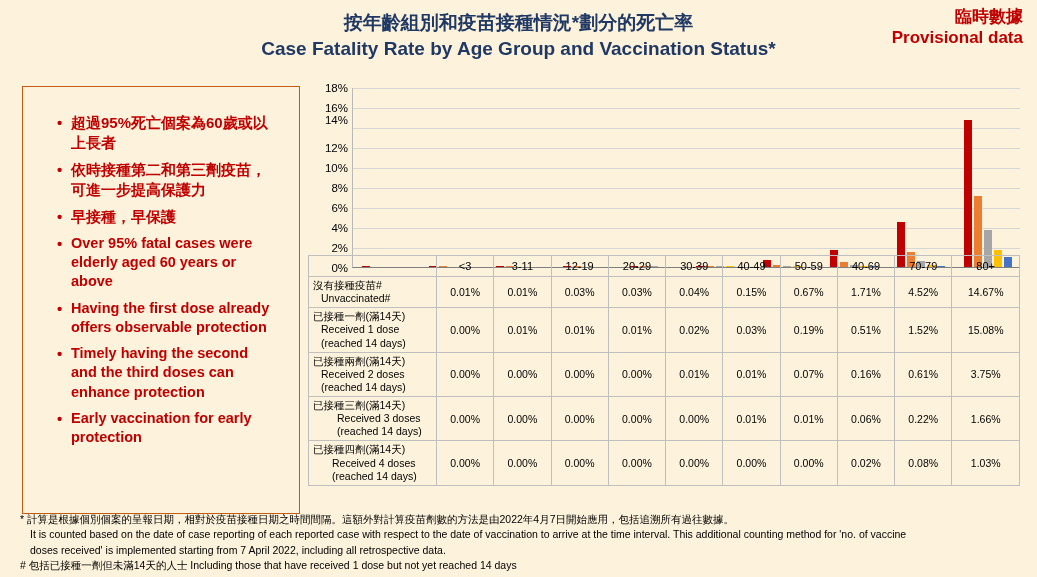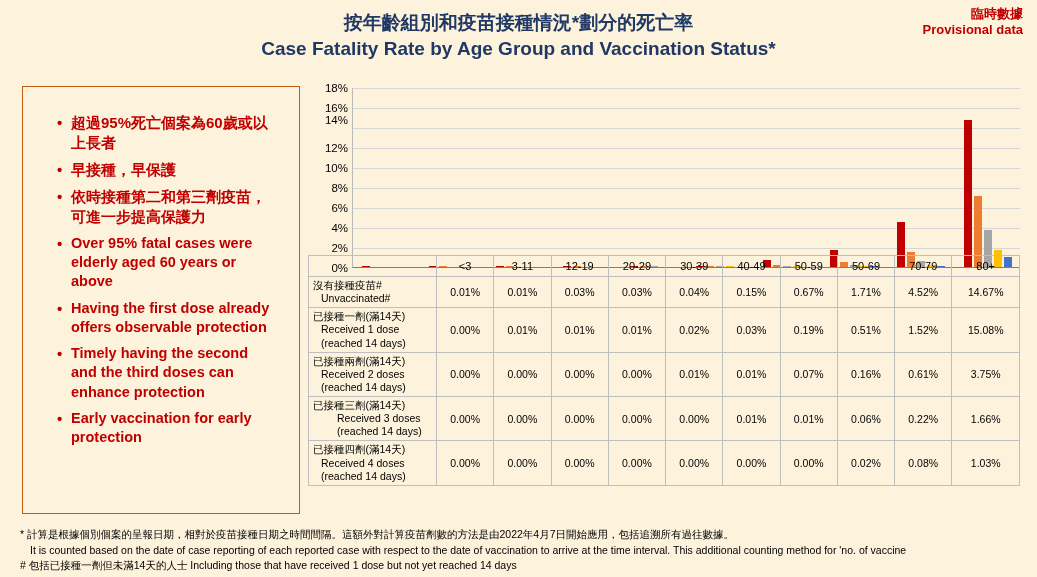--- a/index.html
+++ b/index.html
@@ -6,21 +6,21 @@
   body{
     width:1037px;height:577px;
     background:#fdf3dc;
     font-family:"Liberation Sans", sans-serif;
     position:relative;
     overflow:hidden;
   }
   #provisional{
     position:absolute;right:14px;top:6px;
     text-align:right;
-    color:#c00000;font-weight:bold;font-size:13px;line-height:1.25;
+    color:#c00000;font-weight:bold;font-size:17px;line-height:1.25;
   }
   #title{
     position:absolute;left:0;right:0;top:10px;
     text-align:center;color:#1f3864;font-weight:bold;
   }
   #title .cn{font-size:19px;line-height:1.35;}
   #title .en{font-size:19px;line-height:1.35;}
   
   #bulletbox{
     position:absolute;left:22px;top:86px;width:278px;height:428px;
@@ -107,22 +107,22 @@
 </div>
 
 <div id="title">
   <div class="cn">按年齡組別和疫苗接種情況*劃分的死亡率</div>
   <div class="en">Case Fatality Rate by Age Group and Vaccination Status*</div>
 </div>
 
 <div id="bulletbox">
   <ul id="bullet-list">
       <li class="cn">超過95%死亡個案為60歲或以上長者</li>
+      <li class="cn">依時接種第二和第三劑疫苗，可進一步提高保護力</li>
       <li class="cn">早接種，早保護</li>
-      <li class="cn">依時接種第二和第三劑疫苗，可進一步提高保護力</li>
       <li class="en">Over 95% fatal cases were elderly aged 60 years or above</li>
       <li class="en">Having the first dose already offers observable protection</li>
       <li class="en">Timely having the second and the third doses can enhance protection</li>
       <li class="en">Early vaccination for early protection</li>
     </ul>
 </div>
 
 <div id="chartwrap">
   <div id="ylabels">
       <div style="top: 180px;">0%</div>
@@ -223,21 +223,21 @@
   <thead>
     <tr id="table-head-row">
       <td class="rowhdr"></td>
     <td>&lt;3</td>
         <td>3-11</td>
         <td>12-19</td>
         <td>20-29</td>
         <td>30-39</td>
         <td>40-49</td>
         <td>50-59</td>
-        <td>50-69</td>
+        <td>40-69</td>
         <td>70-79</td>
         <td>80+</td>
       </tr>
   </thead>
   <tbody id="table-body">
       <tr>
         <td class="rowhdr">
           <span class="cn">沒有接種疫苗#</span>
           <span class="en" style="white-space: pre-line;">Unvaccinated#</span>
         </td>
@@ -299,34 +299,35 @@
         <td>0.00%</td>
         <td>0.01%</td>
         <td>0.01%</td>
         <td>0.06%</td>
         <td>0.22%</td>
         <td>1.66%</td>
       </tr>
       <tr>
         <td class="rowhdr">
           <span class="cn">已接種四劑(滿14天)</span>
-          <span class="en" style="white-space: pre-line;">Received 4 doses
+          <span class="en" style="white-space: pre-line; margin-left: 11px;">Received 4 doses
 (reached 14 days)</span>
         </td>
         <td>0.00%</td>
         <td>0.00%</td>
         <td>0.00%</td>
         <td>0.00%</td>
         <td>0.00%</td>
         <td>0.00%</td>
         <td>0.00%</td>
         <td>0.02%</td>
         <td>0.08%</td>
         <td>1.03%</td>
       </tr>
     </tbody>
 </table>
 
 <div id="footnotes">
     <p>* 計算是根據個別個案的呈報日期，相對於疫苗接種日期之時間間隔。這額外對計算疫苗劑數的方法是由2022年4月7日開始應用，包括追溯所有過往數據。</p>
     <p class="ind">It is counted based on the date of case reporting of each reported case with respect to the date of vaccination to arrive at the time interval. This additional counting method for 'no. of vaccine</p>
+    <p class="ind">doses received' is implemented starting from 7 April 2022, including all retrospective data.</p>
     <p># 包括已接種一劑但未滿14天的人士 Including those that have received 1 dose but not yet reached 14 days</p>
   </div>
 
 </body></html>

